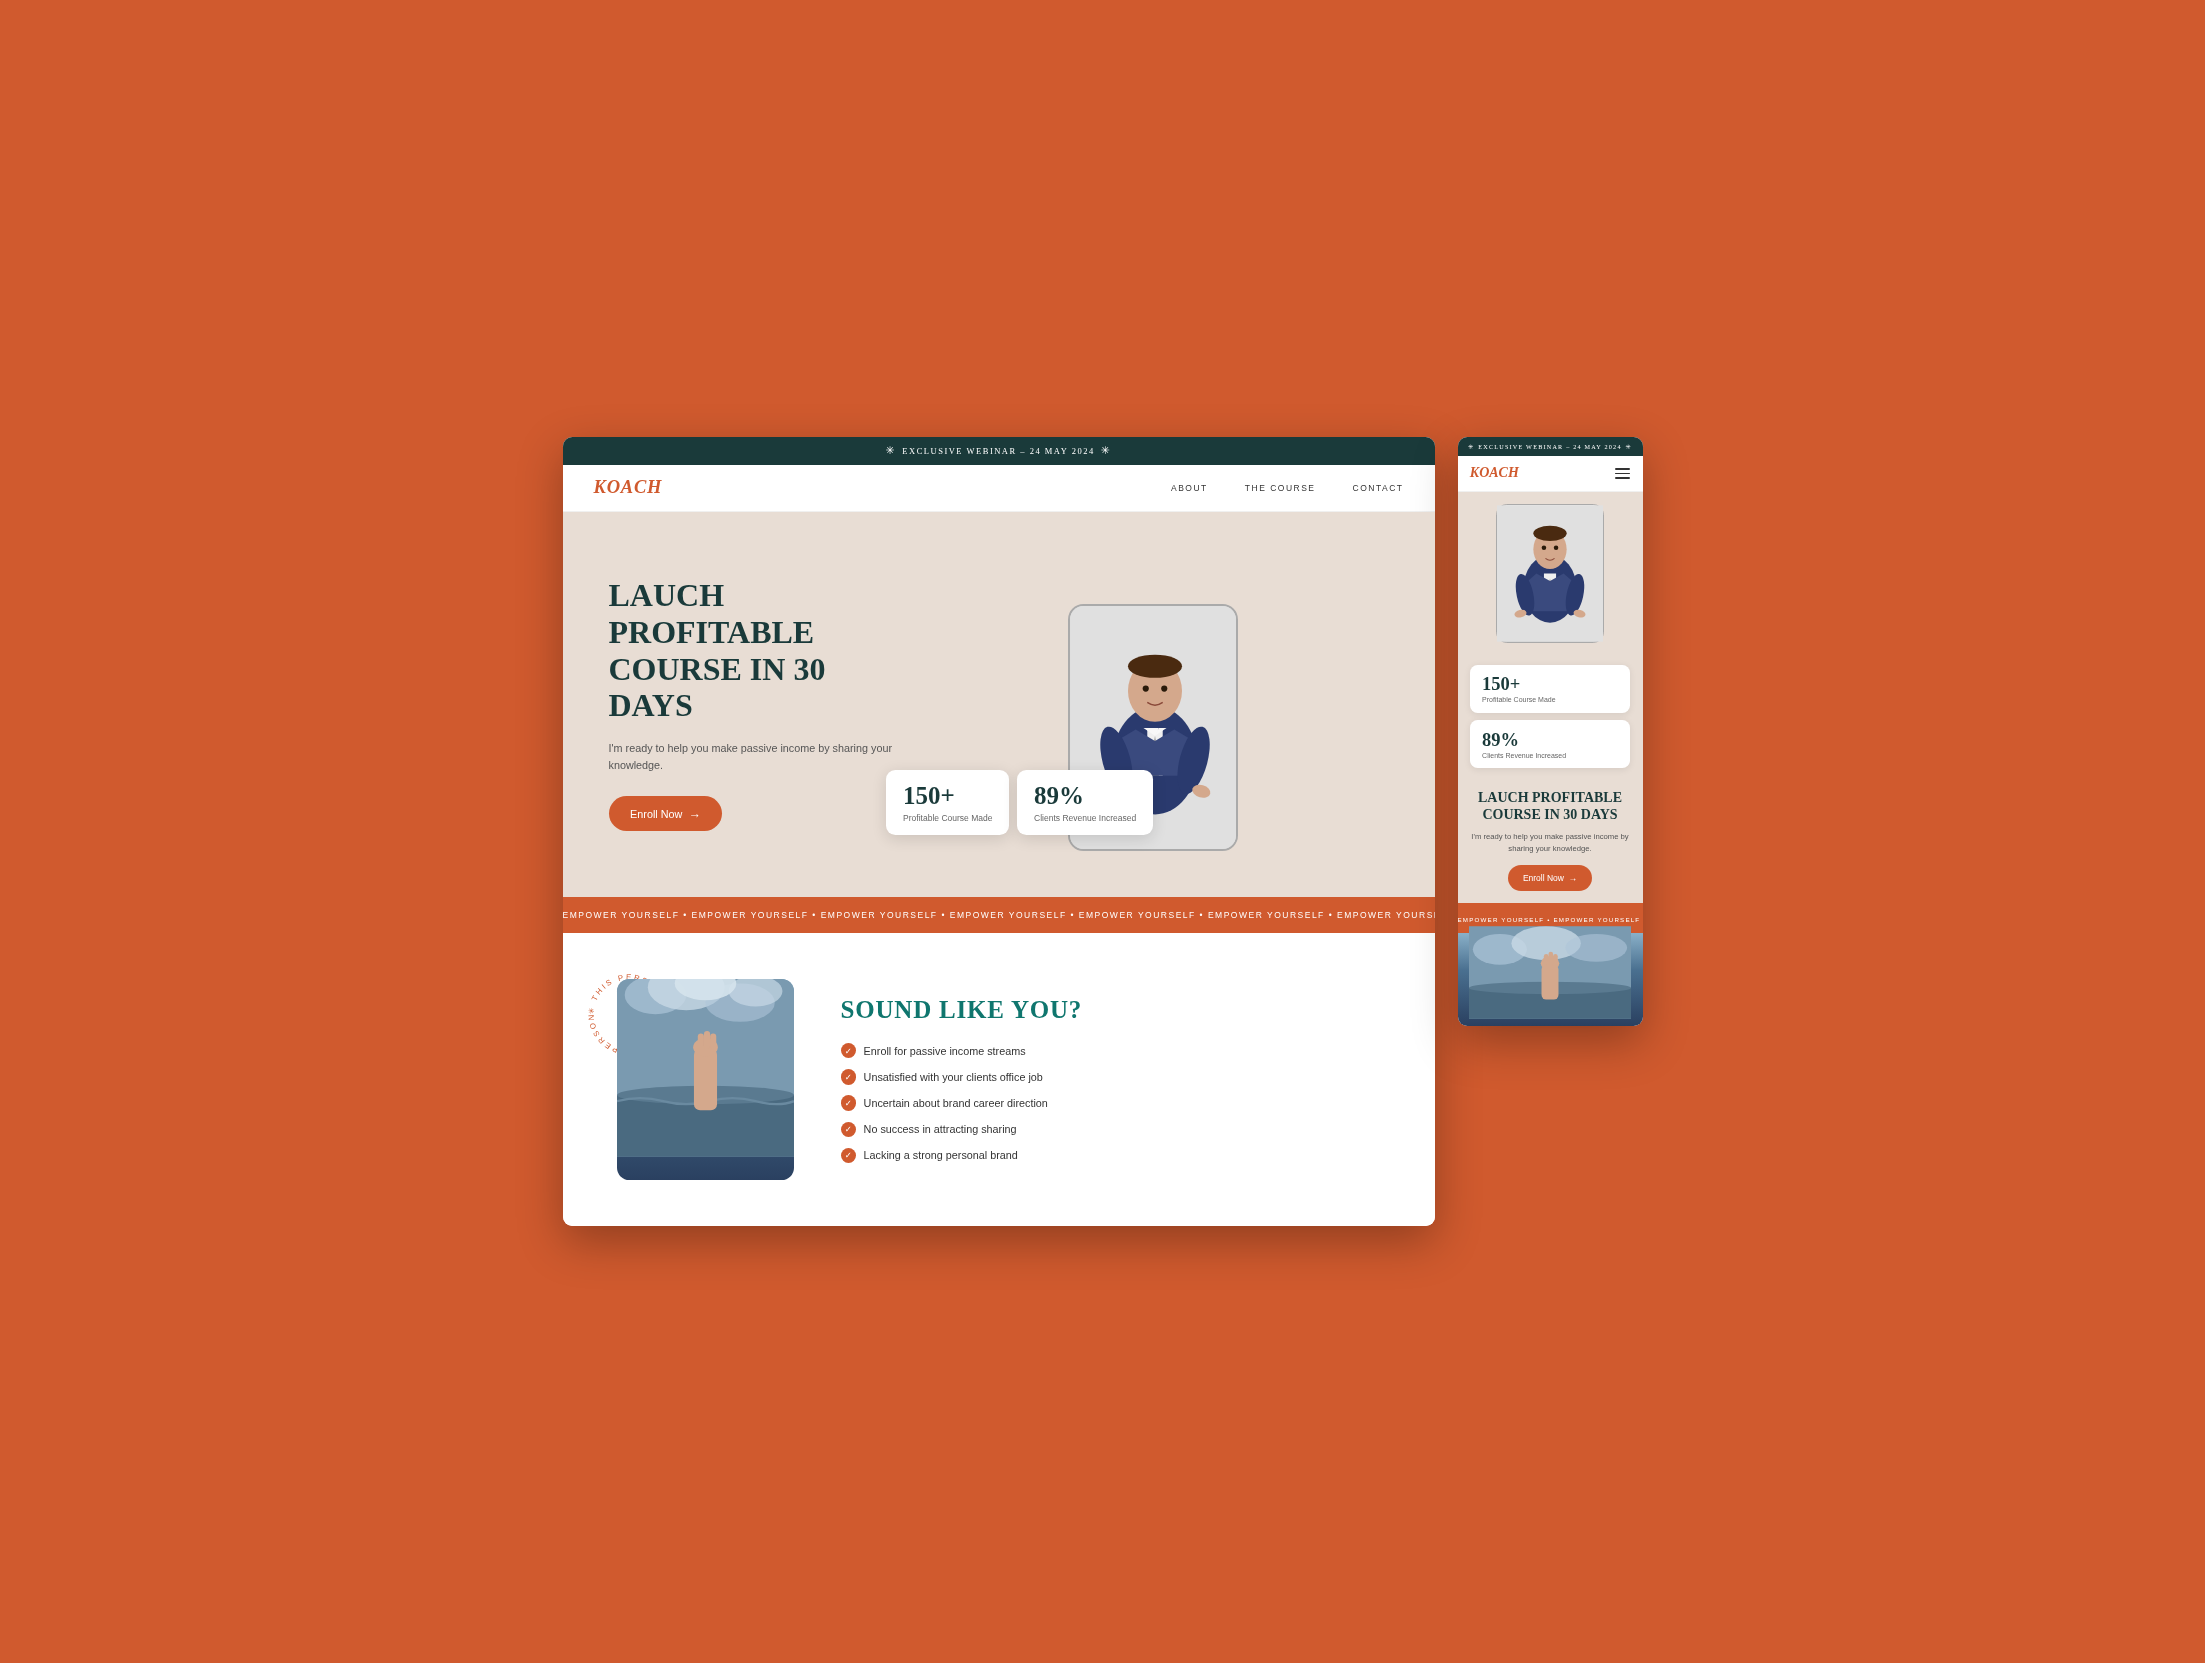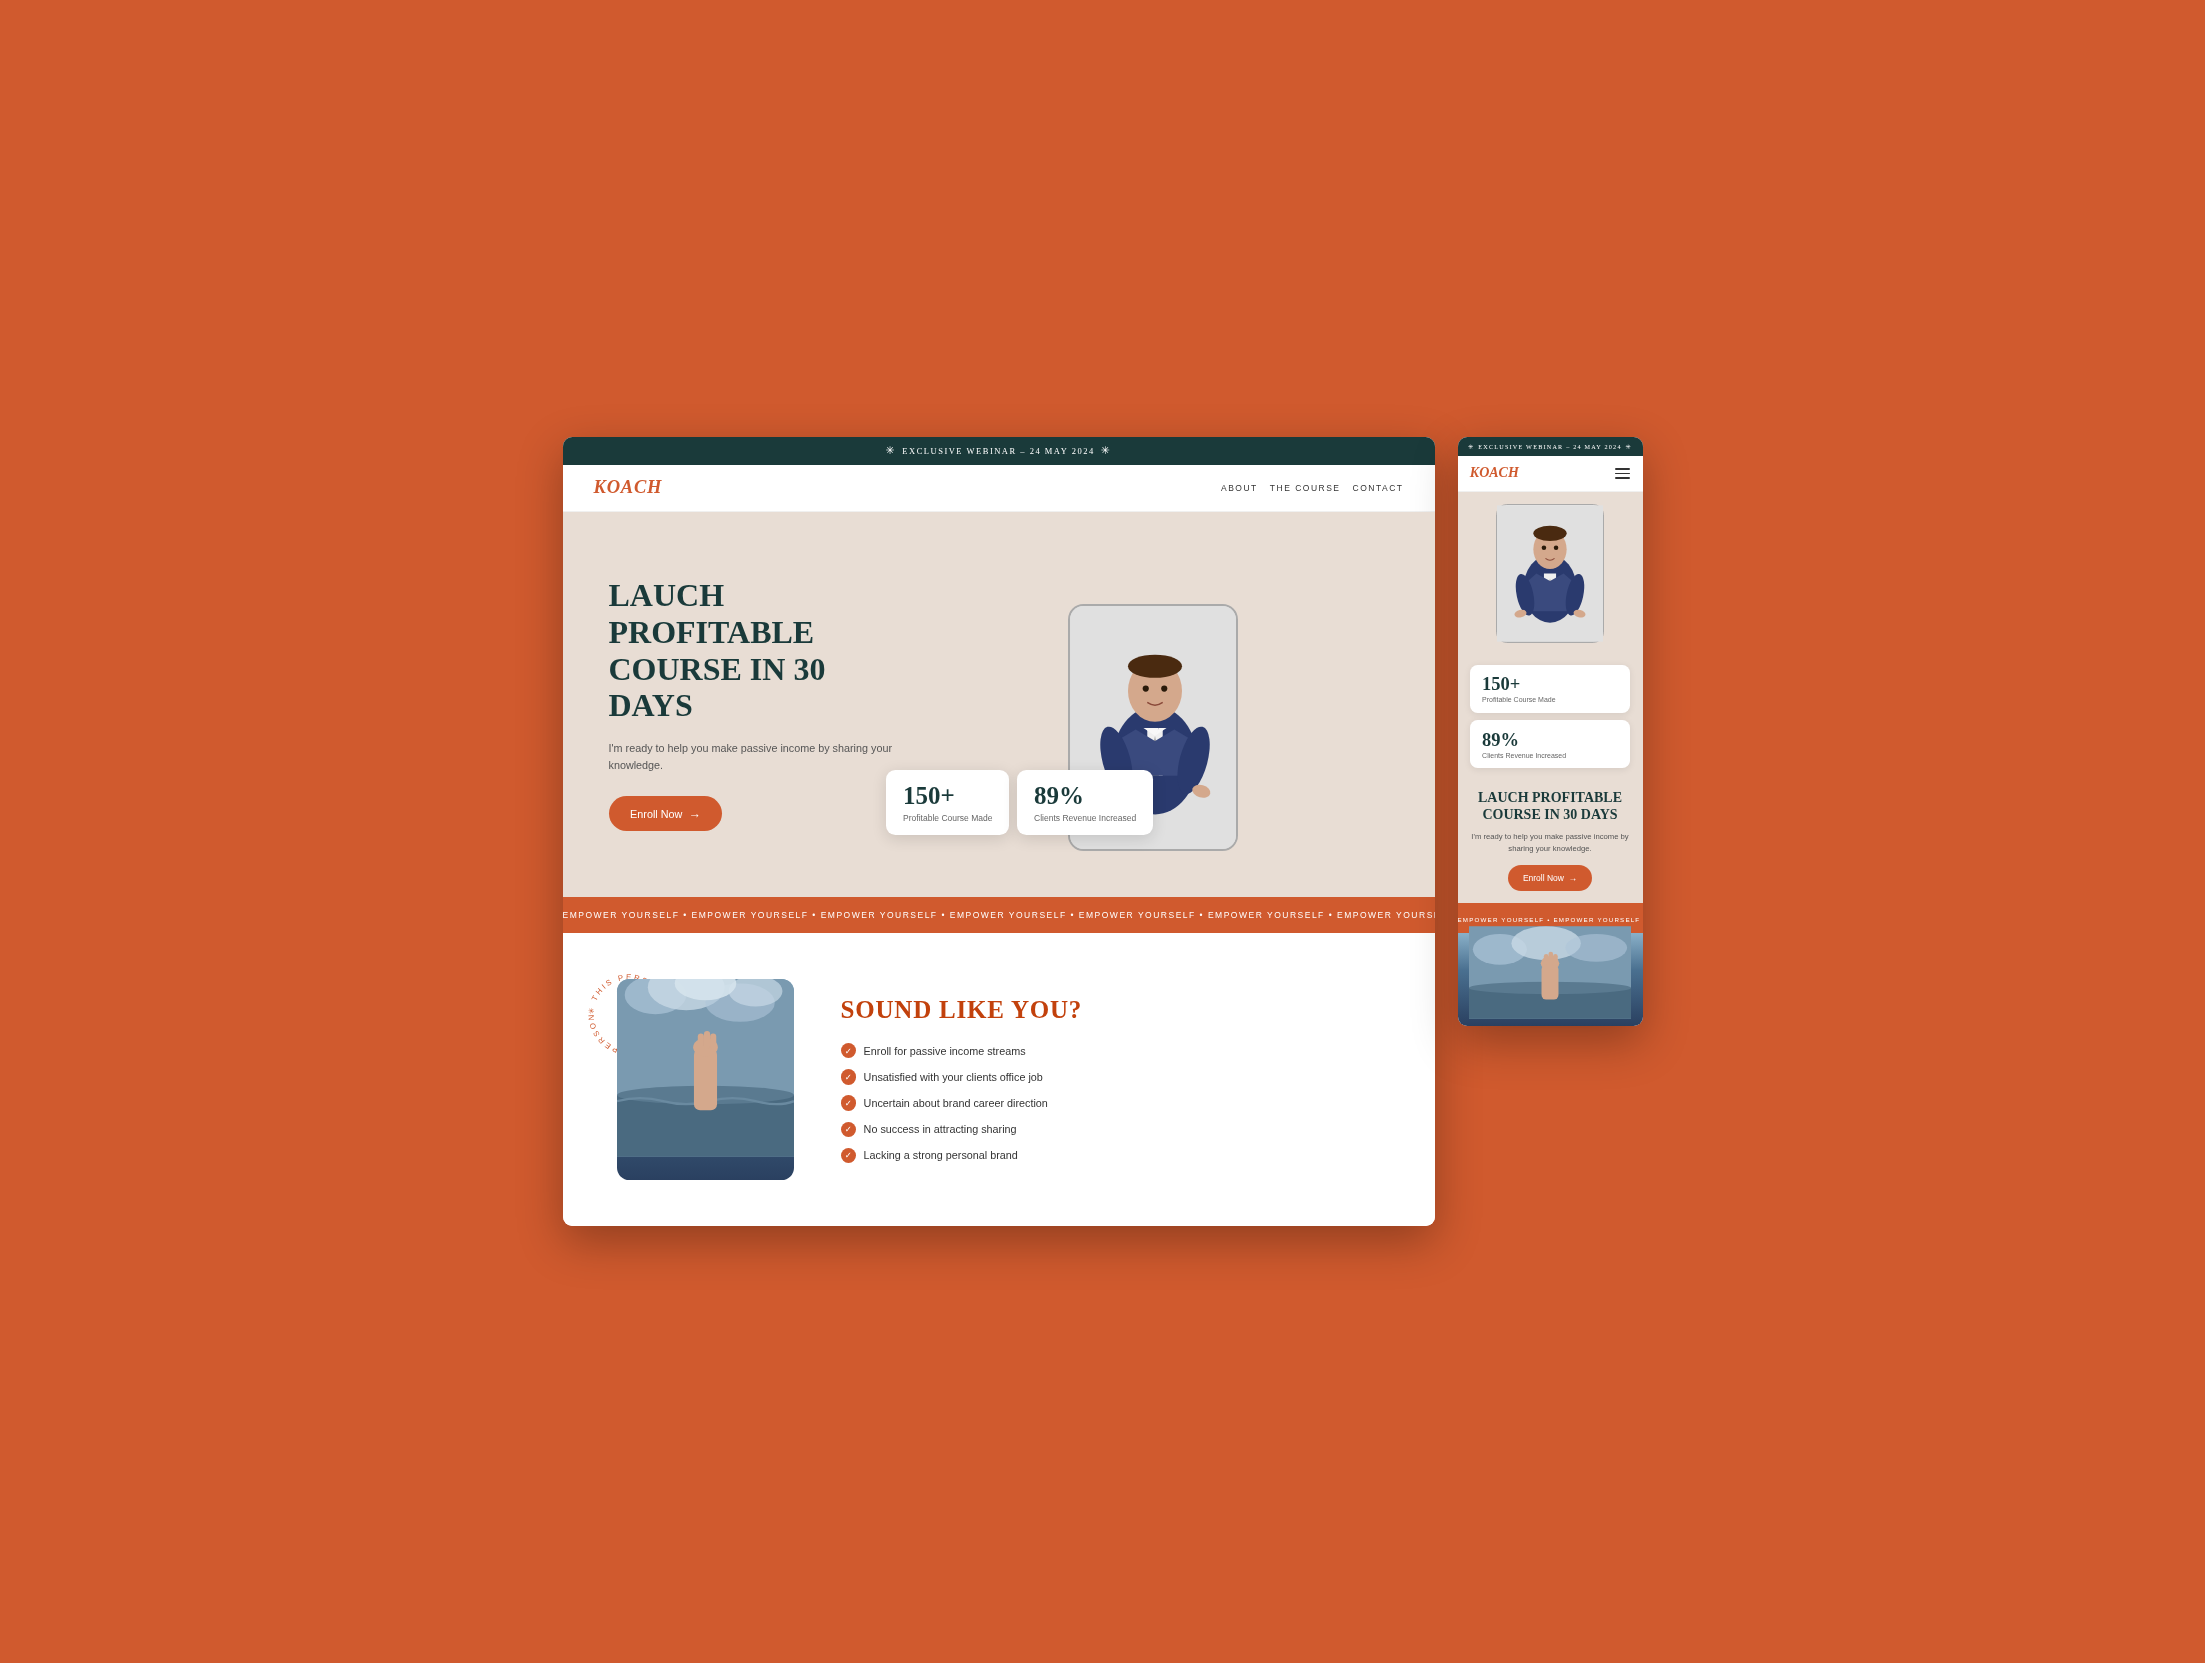--- a/index.html
+++ b/index.html
@@ -62,21 +62,21 @@
     .logo {
       font-size: 18.5px;
       font-weight: bold;
       color: #D05A2E;
       letter-spacing: 0.8px;
       font-style: italic;
     }
 
     .nav-links {
       display: flex;
-      gap: 12px;
+      gap: 37px;
       list-style: none;
     }
 
     .nav-links li a {
       text-decoration: none;
       color: #333;
       font-size: 8.5px;
       letter-spacing: 1.5px;
       text-transform: uppercase;
       font-family: sans-serif;
@@ -243,21 +243,21 @@
       width: 85px;
       height: 85px;
     }
 
     .sound-content {
       flex: 1;
     }
 
     .sound-title {
       font-size: 25px;
-      color: #c2410c;
+      color: #0f766e;
       text-transform: uppercase;
       font-weight: 900;
       margin-bottom: 18.5px;
       letter-spacing: 0.8px;
     }
 
     .checklist {
       list-style: none;
       display: flex;
       flex-direction: column;

